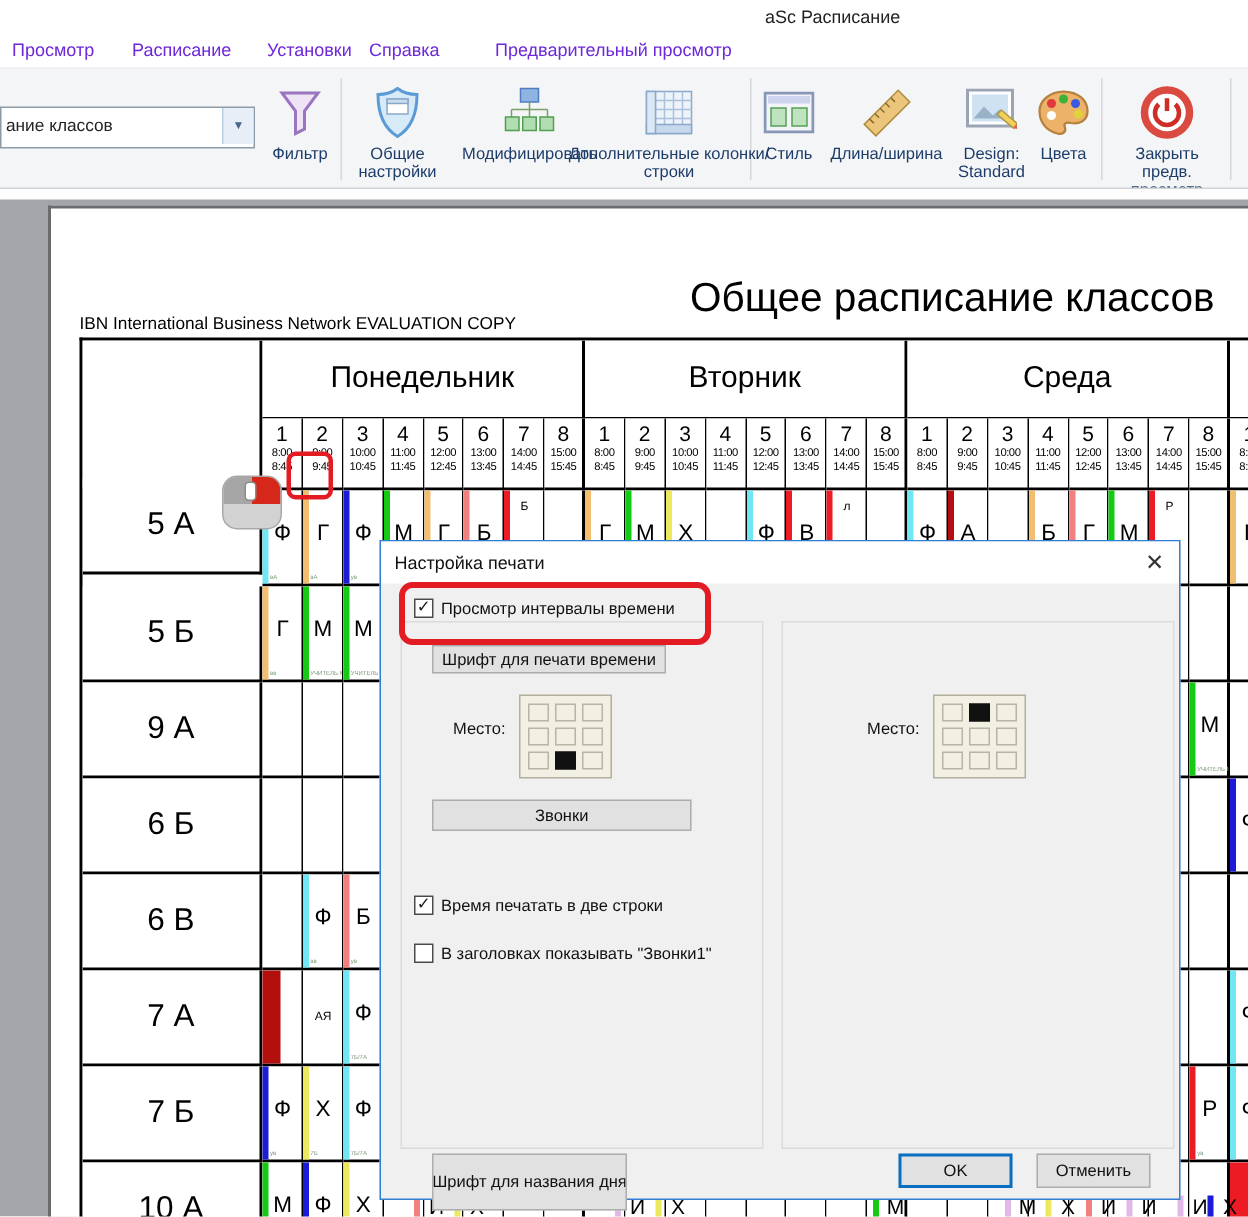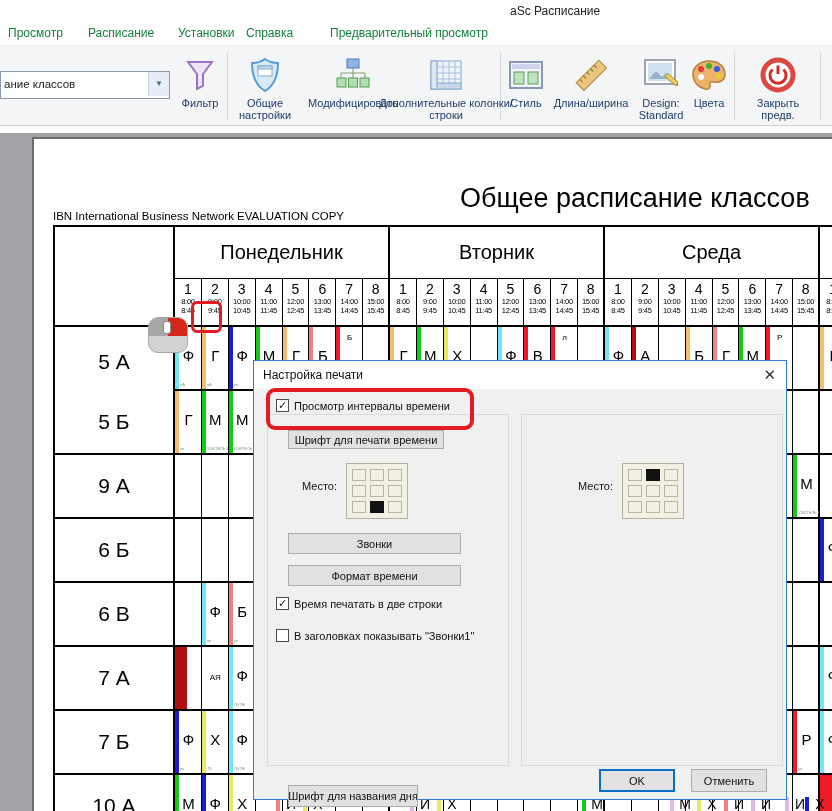--- a/index.html
+++ b/index.html
@@ -4,21 +4,21 @@
 <style>
   html,body{margin:0;padding:0;}
   body{width:832px;height:811px;overflow:hidden;font-family:"Liberation Sans",sans-serif;background:#fff;}
   #screen{position:relative;width:832px;height:811px;overflow:hidden;}
   .abs{position:absolute;}
   
   #titlebar{left:0;top:0;width:832px;height:22px;background:#fff;}
   #titlebar .t{left:510px;top:4px;font-size:12px;color:#222;}
   .tabline{top:22px;height:1px;background:#dcdcdc;}
   #tabrow{left:0;top:22px;width:832px;height:23px;background:#fff;}
-  .tab{top:4px;font-size:12px;color:#15803d;white-space:nowrap;cursor:default;}
+  .tab{top:4px;font-size:12px;color:#6d28d9;white-space:nowrap;cursor:default;}
   .tab.active{background:#fff;}
   
   #ribbon{left:0;top:45px;width:832px;height:81px;background:#f4f5f6;border-top:1px solid #ececee;}
   #ribbon-bottom{left:0;top:125px;width:832px;height:1px;background:#d2d3d5;}
   #ribbon-gap{left:0;top:126px;width:832px;height:7px;background:#fdfdfd;}
   .rsep{top:6px;width:1px;height:68px;background:#d7d8da;}
   .rbtn{top:7px;text-align:center;}
   .rbtn .ic{height:44px;display:flex;align-items:center;justify-content:center;}
   .rbtn .lb{font-size:11px;line-height:12px;color:#1e3d6b;white-space:pre-line;}
   #combo{left:0;top:25px;width:168px;height:26px;background:#fff;border:1px solid #8a9aa8;}
@@ -332,21 +332,21 @@
         <div class="num" style="margin-top: 3px;">8</div>
         <div class="tm">15:00</div>
         <div class="tm">15:45</div>
       </div>
       <div class="tc daylab" style="left: 765px; top: 0px; width: 215px; height: 52px; border-right-width: 2px; border-bottom-width: 1px;"></div>
       <div class="tc" style="left: 765px; top: 52px; width: 26.875px; height: 48px; border-right-width: 1px; border-bottom-width: 2px;">
         <div class="num" style="margin-top: 3px;">1</div>
         <div class="tm">8:00</div>
         <div class="tm">8:45</div>
       </div>
-      <div class="tc cls" style="left: 0px; top: 104px; width: 120px; height: 64px; border-right-width: 2px; border-bottom-width: 2px;">5 А</div>
+      <div class="tc cls" style="left: 0px; top: 92px; width: 120px; height: 64px; border-right-width: 2px; border-bottom-width: 2px;">5 А</div>
       <div class="tc" style="left: 120px; top: 100px; width: 26.875px; height: 64px; border-right-width: 1px; border-bottom-width: 2px;"></div>
       <div class="tc" style="left: 146.875px; top: 100px; width: 26.875px; height: 64px; border-right-width: 1px; border-bottom-width: 2px;"></div>
       <div class="tc" style="left: 173.75px; top: 100px; width: 26.875px; height: 64px; border-right-width: 1px; border-bottom-width: 2px;"></div>
       <div class="tc" style="left: 200.625px; top: 100px; width: 26.875px; height: 64px; border-right-width: 1px; border-bottom-width: 2px;"></div>
       <div class="tc" style="left: 227.5px; top: 100px; width: 26.875px; height: 64px; border-right-width: 1px; border-bottom-width: 2px;"></div>
       <div class="tc" style="left: 254.375px; top: 100px; width: 26.875px; height: 64px; border-right-width: 1px; border-bottom-width: 2px;"></div>
       <div class="tc" style="left: 281.25px; top: 100px; width: 26.875px; height: 64px; border-right-width: 1px; border-bottom-width: 2px;"></div>
       <div class="tc" style="left: 308.125px; top: 100px; width: 26.875px; height: 64px; border-right-width: 2px; border-bottom-width: 2px;"></div>
       <div class="tc" style="left: 335px; top: 100px; width: 26.875px; height: 64px; border-right-width: 1px; border-bottom-width: 2px;"></div>
       <div class="tc" style="left: 361.875px; top: 100px; width: 26.875px; height: 64px; border-right-width: 1px; border-bottom-width: 2px;"></div>
@@ -783,27 +783,26 @@
         <div class="pc"></div>
         <div class="pc"></div>
         <div class="pc"></div>
         <div class="pc"></div>
         <div class="pc"></div>
         <div class="pc"></div>
         <div class="pc"></div>
       </div>
 
     <div class="dbtn" style="left:34px;top:172px;width:173px;height:21px;">Звонки</div>
-    <div class="dbtn" style="left:34px;top:204px;width:173px;height:21px;">Формат времени</div>
 
     <span class="cbx" id="cb2" style="left:22px;top:236px;">✓</span>
     <span class="cblab" style="left:40px;top:237px;">Время печатать в две строки</span>
 
     <span class="cbx" id="cb3" style="left:22px;top:268px;"></span>
     <span class="cblab" style="left:40px;top:269px;">В заголовках показывать "Звонки1"</span>
 
-    <div class="dbtn" style="left:34px;top:424px;width:130px;height:22px;">Шрифт для названия дня</div>
+    <div class="dbtn" style="left:34px;top:408px;width:130px;height:38px;">Шрифт для названия дня</div>
     <div class="dbtn def" style="left:345px;top:408px;width:76px;height:23px;">OK</div>
     <div class="dbtn" style="left:437px;top:408px;width:76px;height:23px;">Отменить</div>
   </div>
 
   <div class="abs" id="hl-check"></div>
 </div>
 
 </body></html>

